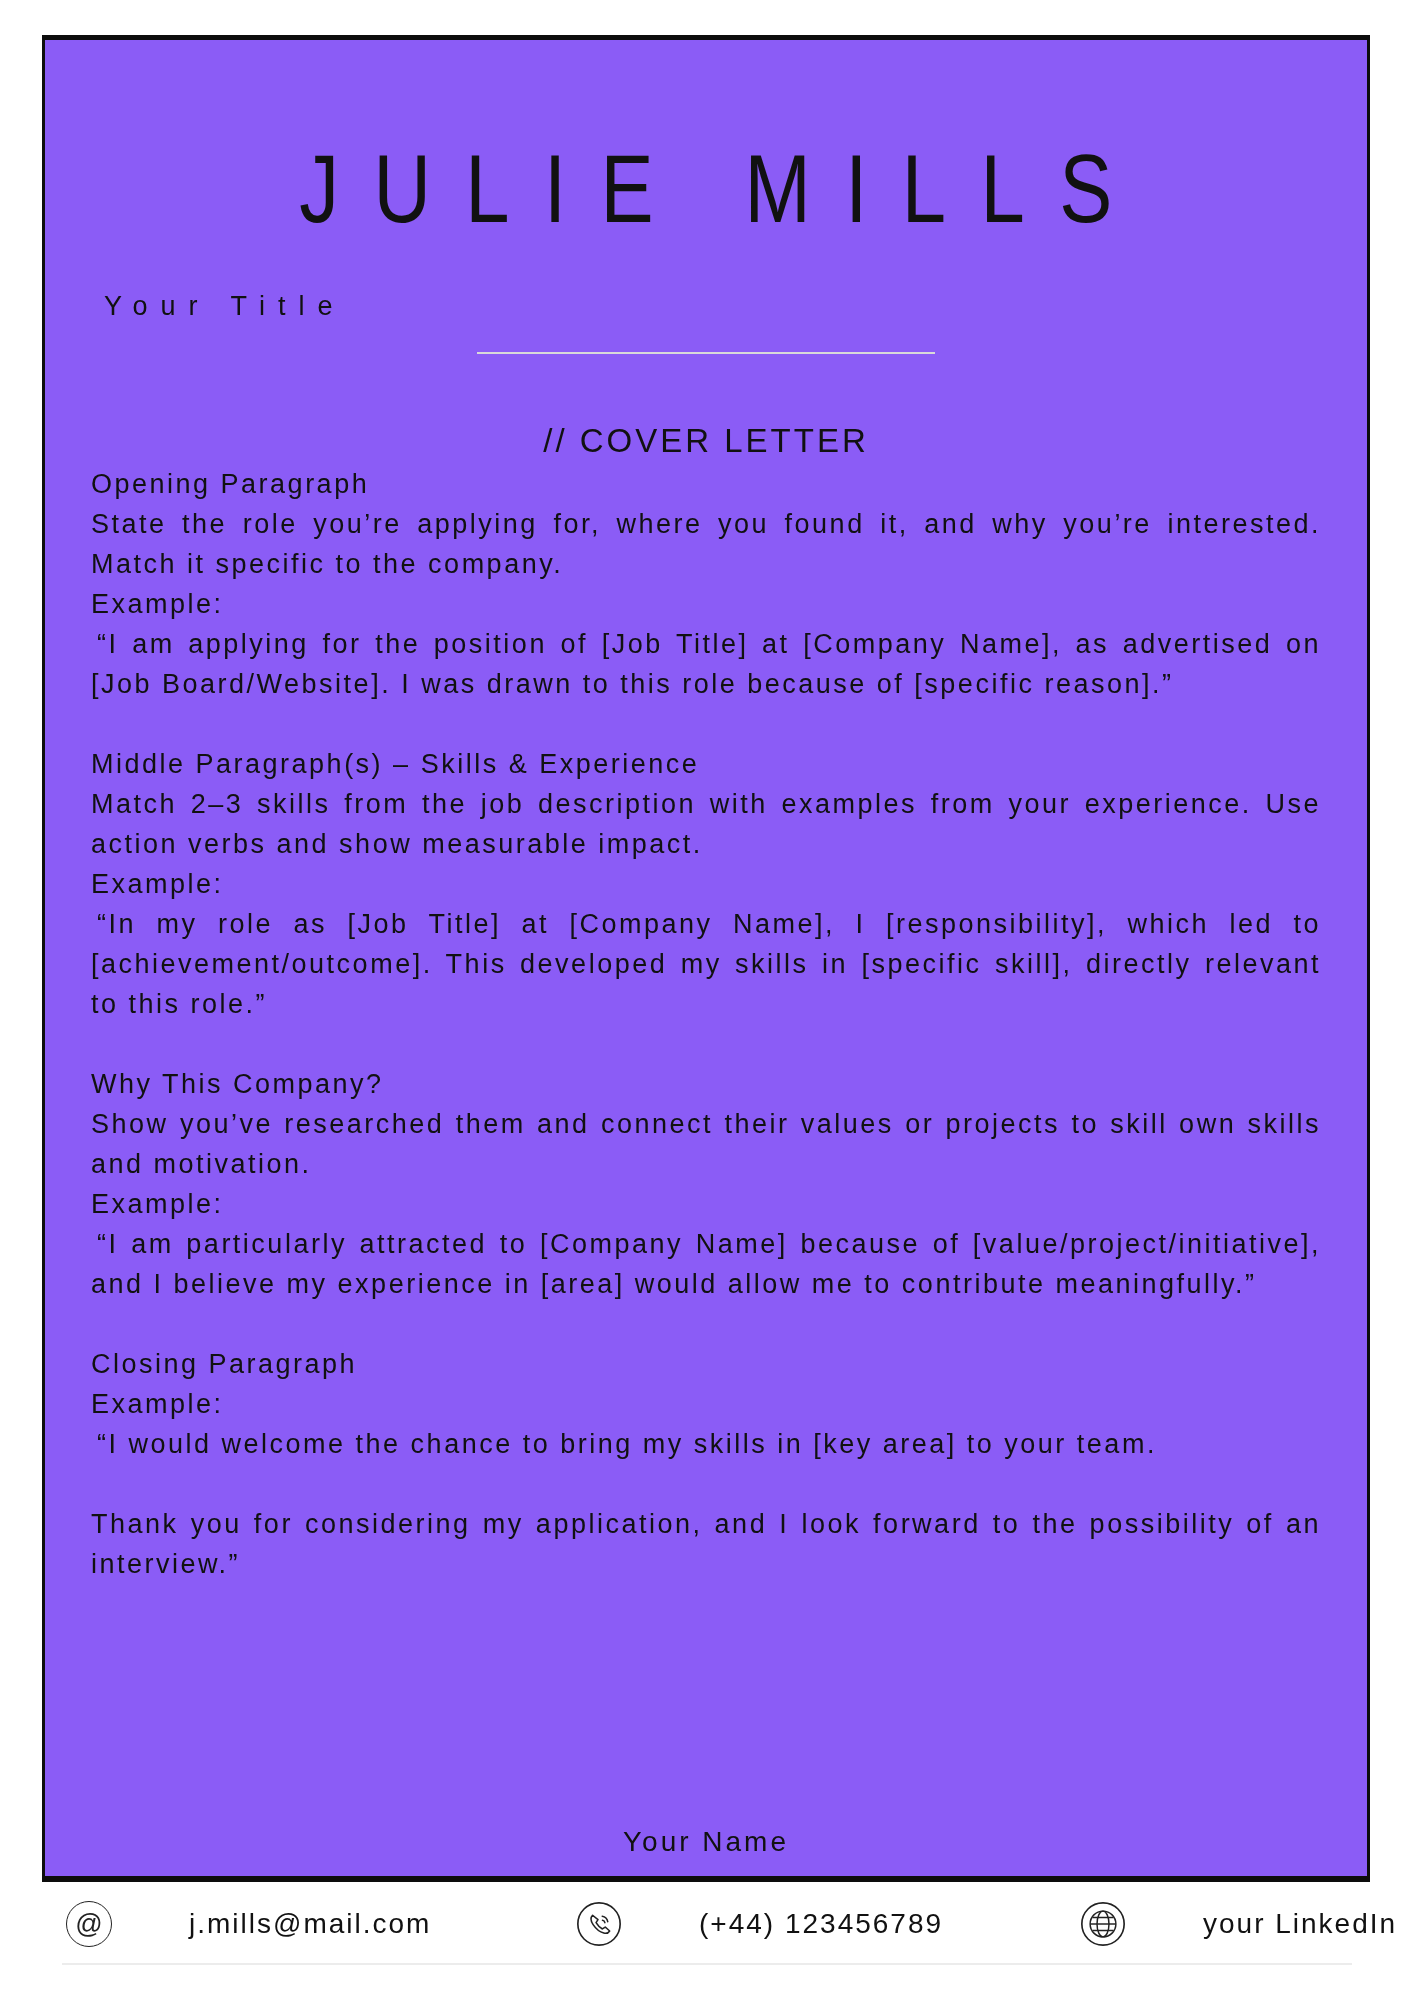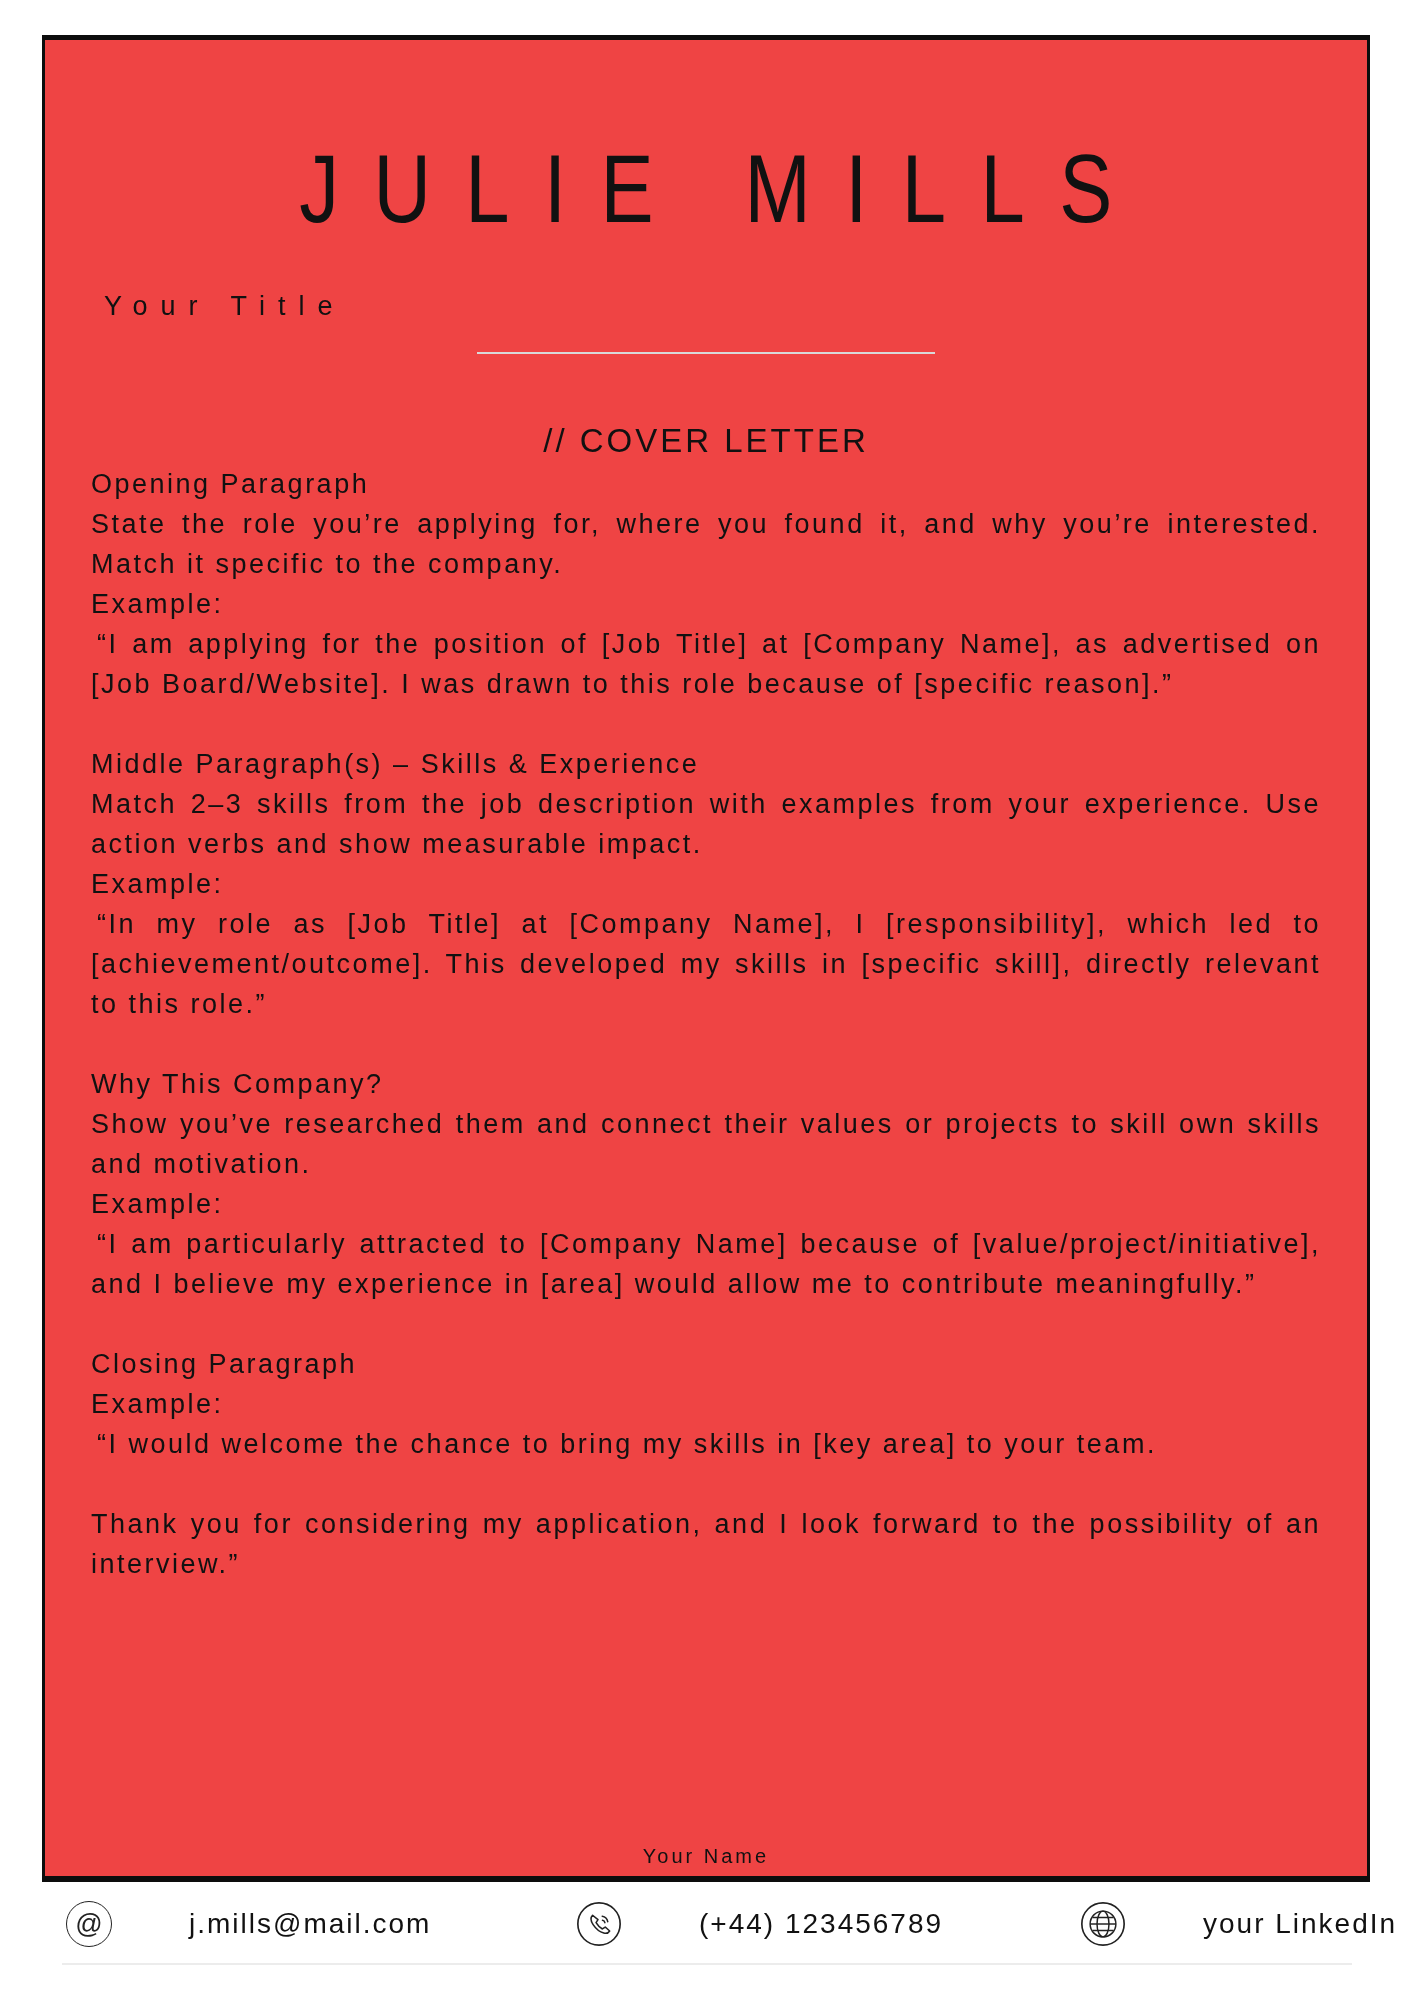--- a/index.html
+++ b/index.html
@@ -10,21 +10,21 @@
     font-family:"Liberation Sans", sans-serif;
     color:#111111;
     overflow:hidden;
   }
 
   
   .page {
     position:absolute;
     left:42px; top:35px;
     width:1328px; height:1847px;
-    background:#ef4444;
+    background:#8b5cf6;
     border:3px solid #0d0d0d;
     border-top-width:5px;
     border-bottom-width:6px;
     padding:40px 46px 0 46px;
   }
 
   
   .name-wrap { text-align:center; margin-top:60px; height:100px; white-space:nowrap; }
   .name-inner {
     display:inline-block;
@@ -67,23 +67,23 @@
     letter-spacing:2.5px;
   }
   .just { text-align:justify; }
   .quote { text-indent:6px; }
   section { margin-bottom:40px; }
   .closing-extra { margin-bottom:40px; }
   .signoff { margin-bottom:40px; }
 
   .signature {
     position:absolute;
-    left:0; right:0; bottom:0;
+    left:0; right:0; bottom:14px;
     text-align:center;
-    font-size:20px;
+    font-size:28px;
     line-height:40px;
     letter-spacing:3px;
   }
 
   
   .footer {
     position:absolute;
     left:0; top:1892px;
     width:1414px; height:64px;
   }

